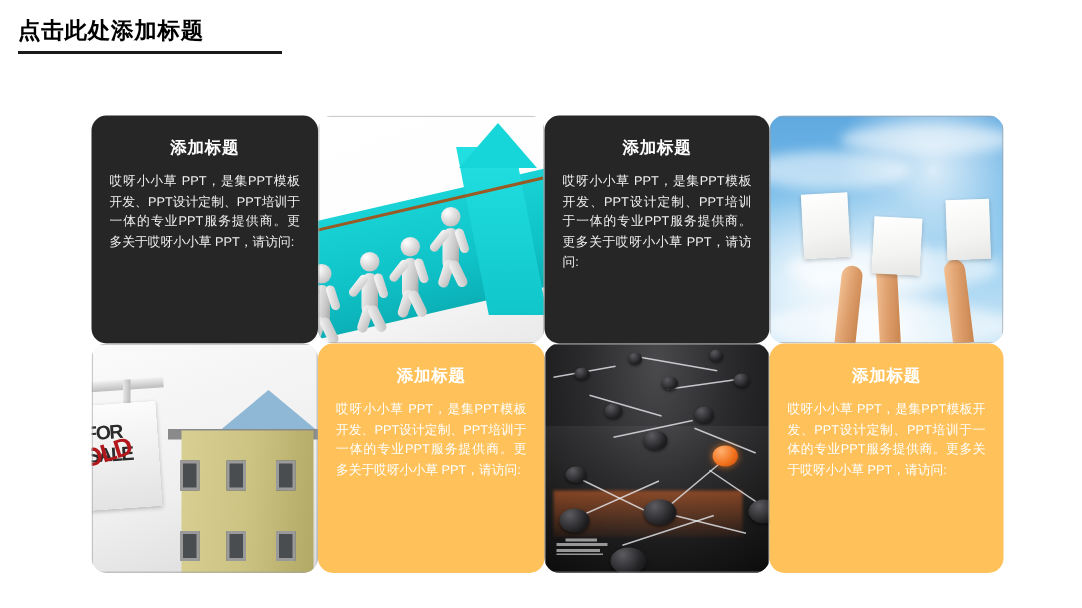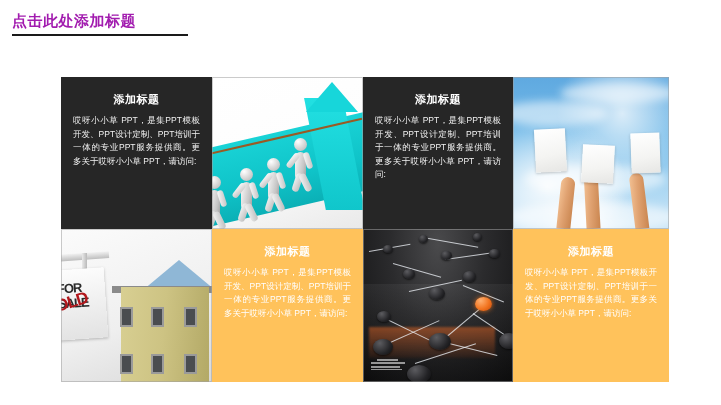--- a/index.html
+++ b/index.html
@@ -16,21 +16,21 @@
   
   .slide-title-wrap {
     position: absolute;
     left: 12px;
     top: 11px;
     width: 200px;
   }
   .slide-title {
     font-size: 15px;
     font-weight: bold;
-    color: #a21caf;
+    color: #000000;
     letter-spacing: 0.5px;
     line-height: 20px;
     white-space: nowrap;
   }
   .title-rule {
     margin-top: 3px;
     width: 176px;
     height: 2px;
     background: #1a1a1a;
   }
@@ -44,20 +44,21 @@
     height: 305px;
     display: grid;
     grid-template-columns: 151px 151px 150px 156px;
     grid-template-rows: 152px 153px;
     gap: 0px;
   }
 
   .cell {
     position: relative;
     overflow: hidden;
+    border-radius: 10px;
   }
 
   
   .panel {
     padding: 14px 12px 10px 12px;
     display: flex;
     flex-direction: column;
     align-items: center;
   }
   .panel.dark  { background: #262626; }

